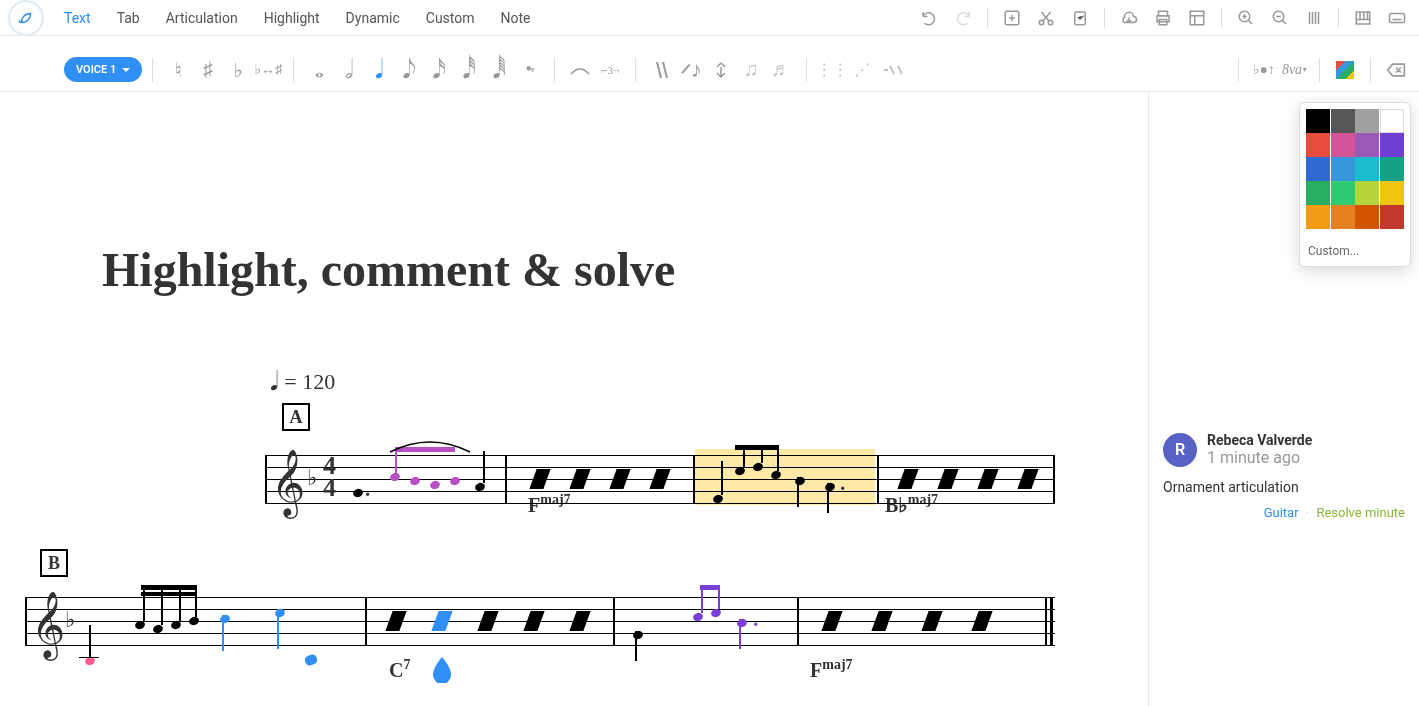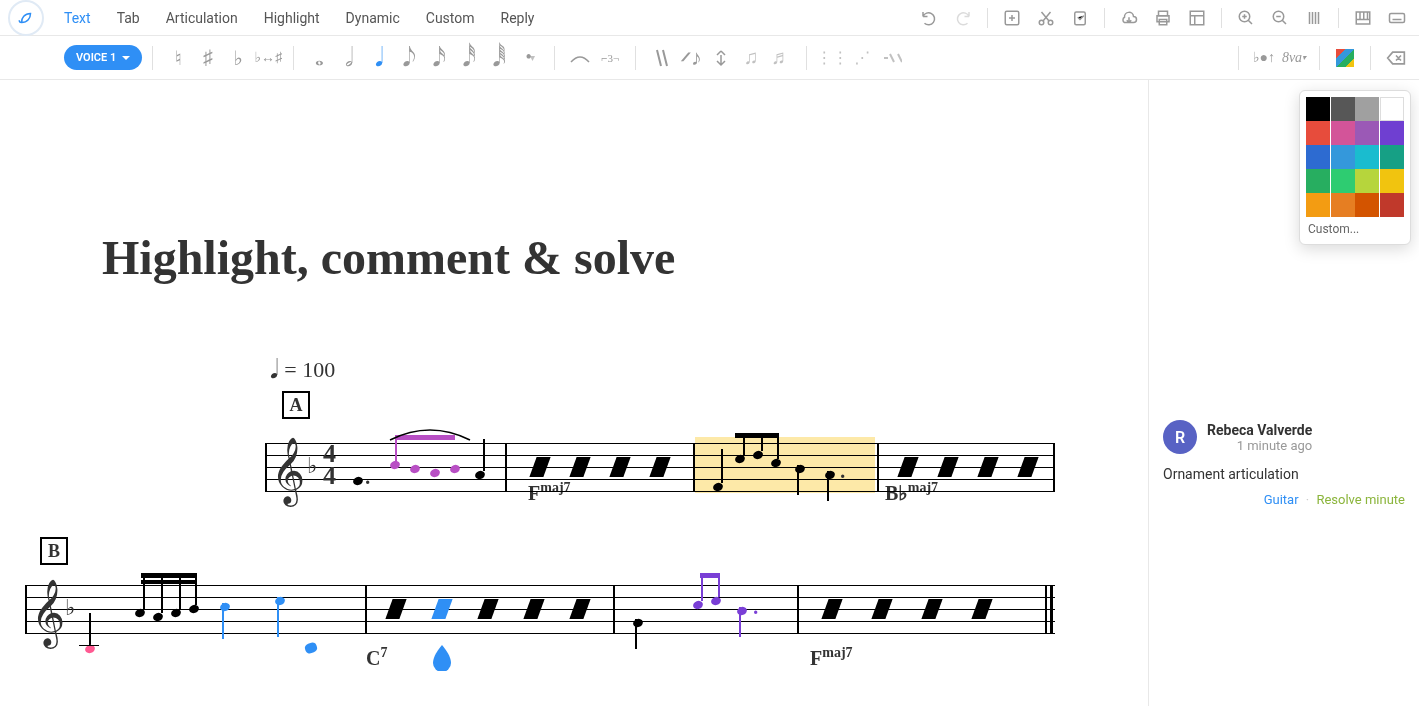--- a/index.html
+++ b/index.html
@@ -9,21 +9,21 @@
   .topbar { height: 36px; display: flex; align-items: center; border-bottom: 1px solid #e8e8e8; padding: 0 8px; }
   .logo-badge { width: 36px; height: 36px; border-radius: 50%; border: 2px solid #e0eaf5; display:flex; align-items:center; justify-content:center; margin-right:12px; }
   .menu { display:flex; gap:26px; margin-left:8px; }
   .menu-item { font-size:14px; color:#555; cursor:pointer; }
   .menu-item.active { color:#2f8ff5; }
   .topbar-right { margin-left:auto; display:flex; align-items:center; gap:6px; }
   .tb-icon { width:28px; height:28px; display:flex; align-items:center; justify-content:center; color:#999; cursor:pointer; border-radius:4px; }
   .tb-sep { width:1px; height:20px; background:#e0e0e0; margin:0 4px; }
 
   
-  .toolbar2 { height:44px; display:flex; align-items:center; border-bottom:1px solid #e8e8e8; padding:0 8px; gap:0; }
+  .toolbar2 { height:44px; display:flex; align-items:center; border-bottom:1px solid #e8e8e8; padding:0 8px; gap:0;margin-top:12px; }
   .voice-btn { background:#2f8ff5; color:#fff; font-size:11px; font-weight:600; padding:6px 12px; border-radius:16px; display:flex; align-items:center; gap:6px; cursor:pointer; margin-left:56px; }
   .voice-btn::after { content:""; border:4px solid transparent; border-top-color:#fff; margin-top:4px; }
   .t2-sep { width:1px; height:24px; background:#e0e0e0; margin:0 10px; }
   .t2-icon { width:30px; height:30px; display:flex; align-items:center; justify-content:center; color:#999; cursor:pointer; border-radius:4px; font-family:Georgia, serif; }
   .t2-icon.blue { color:#2f8ff5; }
   .t2-spacer { flex:1; }
   .color-swatch-btn { width:18px; height:18px; background:linear-gradient(135deg,#e74c3c 0 25%,#3498db 25% 50%,#27ae60 50% 75%,#f1c40f 75%); }
 
   
   .main { display:flex; height:calc(100vh - 80px); }
@@ -53,27 +53,27 @@
   .slash { position:absolute; width:14px; height:20px; transform:skewX(-20deg); background:#000; top:14px; }
   .note-head { position:absolute; width:10px; height:8px; border-radius:50%; background:#000; transform:rotate(-20deg); }
   .stem { position:absolute; width:1.5px; background:#000; }
   .highlight-box { position:absolute; background:#fde9a8; }
 
   
   .sidepanel { width:270px; padding:0; position:relative; }
   .color-popover { position:absolute; top:10px; right:8px; width:112px; background:#fff; border:1px solid #ddd; border-radius:6px; box-shadow:0 4px 16px rgba(0,0,0,.15); padding:6px; }
   .cp-grid { display:grid; grid-template-columns:repeat(4,1fr); gap:0; }
   .cp-cell { width:24px; height:24px; cursor:pointer; }
-  .cp-custom { font-size:12px; color:#666; padding:5px 2px 2px; cursor:pointer; }
+  .cp-custom { font-size:12px; color:#666; padding:15px 2px 2px; cursor:pointer; }
   
   .comment-card { margin-top:340px; padding:0 14px; }
   .cc-head { display:flex; gap:10px; align-items:center; }
   .cc-avatar { width:34px; height:34px; border-radius:50%; background:#5862c4; color:#fff; display:flex; align-items:center; justify-content:center; font-weight:600; }
   .cc-name { font-size:14px; font-weight:700; color:#333; }
-  .cc-time { font-size:13px; color:#999;text-align:right; }
+  .cc-time { font-size:16px; color:#999; }
   .cc-body { font-size:14px; color:#333; margin-top:12px; }
   .cc-actions { margin-top:10px; font-size:13px; text-align:right; }
   .cc-reply { color:#2f8ff5; cursor:pointer; }
   .cc-resolve { color:#8bb53c; cursor:pointer; }
   .cc-dot { color:#ccc; margin:0 4px; }
   
   svg { display:block; }
   .note-glyph{font-family:Georgia,serif;}
 </style>
 </head>
@@ -85,21 +85,21 @@
         <path fill="none" stroke="#2f8ff5" stroke-width="2" d="M6 18c0-6 4-12 12-12 0 6-4 12-12 12zm0 0c-2 0-3-1-3-3"></path>
       </svg>
   </div>
   <div class="menu">
     <div class="menu-item active">Text</div>
     <div class="menu-item">Tab</div>
     <div class="menu-item">Articulation</div>
     <div class="menu-item">Highlight</div>
     <div class="menu-item">Dynamic</div>
     <div class="menu-item">Custom</div>
-    <div class="menu-item">Reply</div>
+    <div class="menu-item">Note</div>
   </div>
   <div class="topbar-right">
     <div class="tb-icon">
         <svg width="18" height="18" viewBox="0 0 24 24">
           <path fill="none" stroke="currentColor" stroke-width="2" d="M4 10a8 8 0 1 1 2 9M4 10V4m0 6h6"></path>
         </svg>
       </div>
     <div class="tb-icon" style="opacity:.35">
         <svg width="18" height="18" viewBox="0 0 24 24">
           <path fill="none" stroke="currentColor" stroke-width="2" d="M20 10a8 8 0 1 0-2 9m2-9V4m0 6h-6"></path>
@@ -242,21 +242,21 @@
 </div>
 
 <div class="main">
   <div class="canvas">
     <div class="score-title">Highlight, comment &amp; solve</div>
 
     <div class="score">
       
       <div class="tempo-row">
           <span class="note-glyph" style="font-size:26px">𝅘𝅥</span>
-          <span>= 100</span>
+          <span>= 120</span>
         </div>
       <div class="reh-mark reh-A">A</div>
       
       
       <div class="chord" style="left:528px;top:400px"><span>F</span><sup>maj7</sup></div>
       <div class="chord" style="left:885px;top:400px"><span>B♭</span><sup>maj7</sup></div>
 
       
       <div class="staff-wrap" style="margin-left:255px;width:790px;">
         <div class="highlight-box" style="left:430px;top:10px;width:180px;height:56px"></div>
@@ -318,21 +318,21 @@
           <div class="slash" style="left:636px"></div>
             <div class="slash" style="left:676px"></div>
             <div class="slash" style="left:716px"></div>
             <div class="slash" style="left:756px"></div>
           <div class="barline" style="left:788px"></div>
         </div>
       </div>
 
       
       <div class="reh-mark reh-B">B</div>
-      <div class="chord" style="left:366px;top:565px"><span>C</span><sup>7</sup></div>
+      <div class="chord" style="left:389px;top:565px"><span>C</span><sup>7</sup></div>
       <div class="chord" style="left:810px;top:565px"><span>F</span><sup>maj7</sup></div>
 
       
       <div class="staff-wrap" style="margin-left:15px;width:1030px;margin-top:4px">
         <div class="staff">
           <div class="staff-lines">
             <div class="sl" style="top:0"></div>
               <div class="sl" style="top:12px"></div>
               <div class="sl" style="top:24px"></div>
               <div class="sl" style="top:36px"></div>

